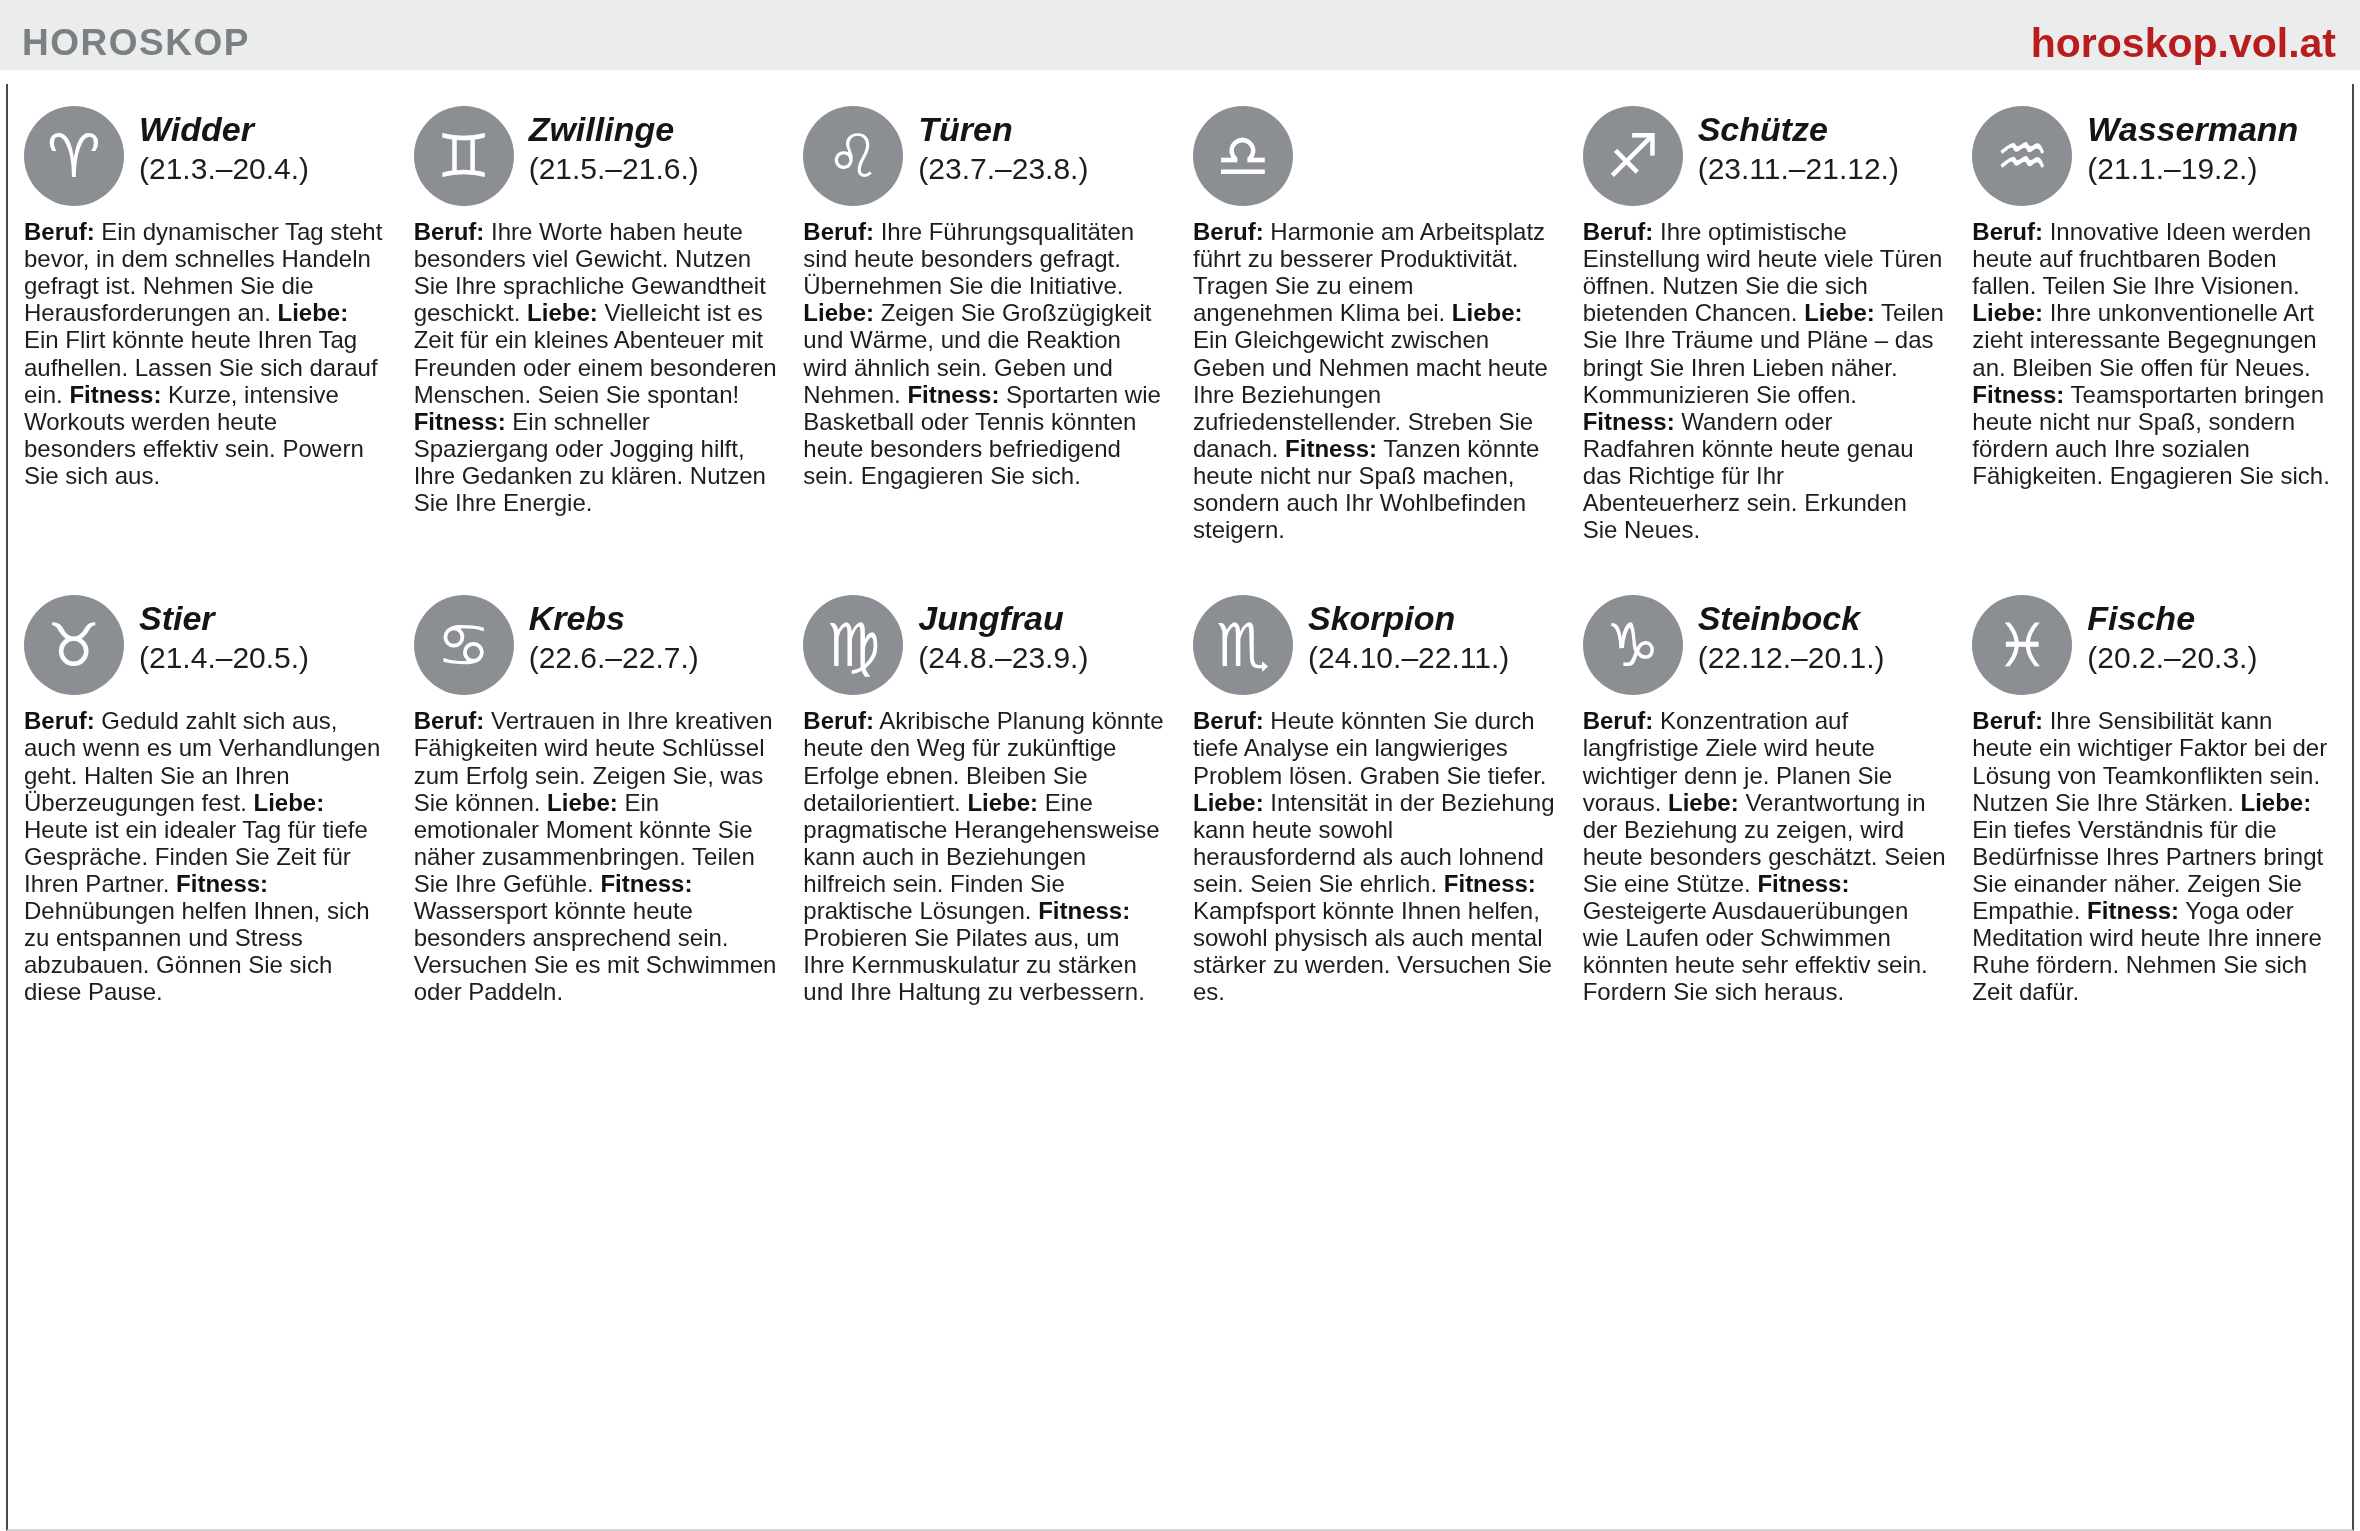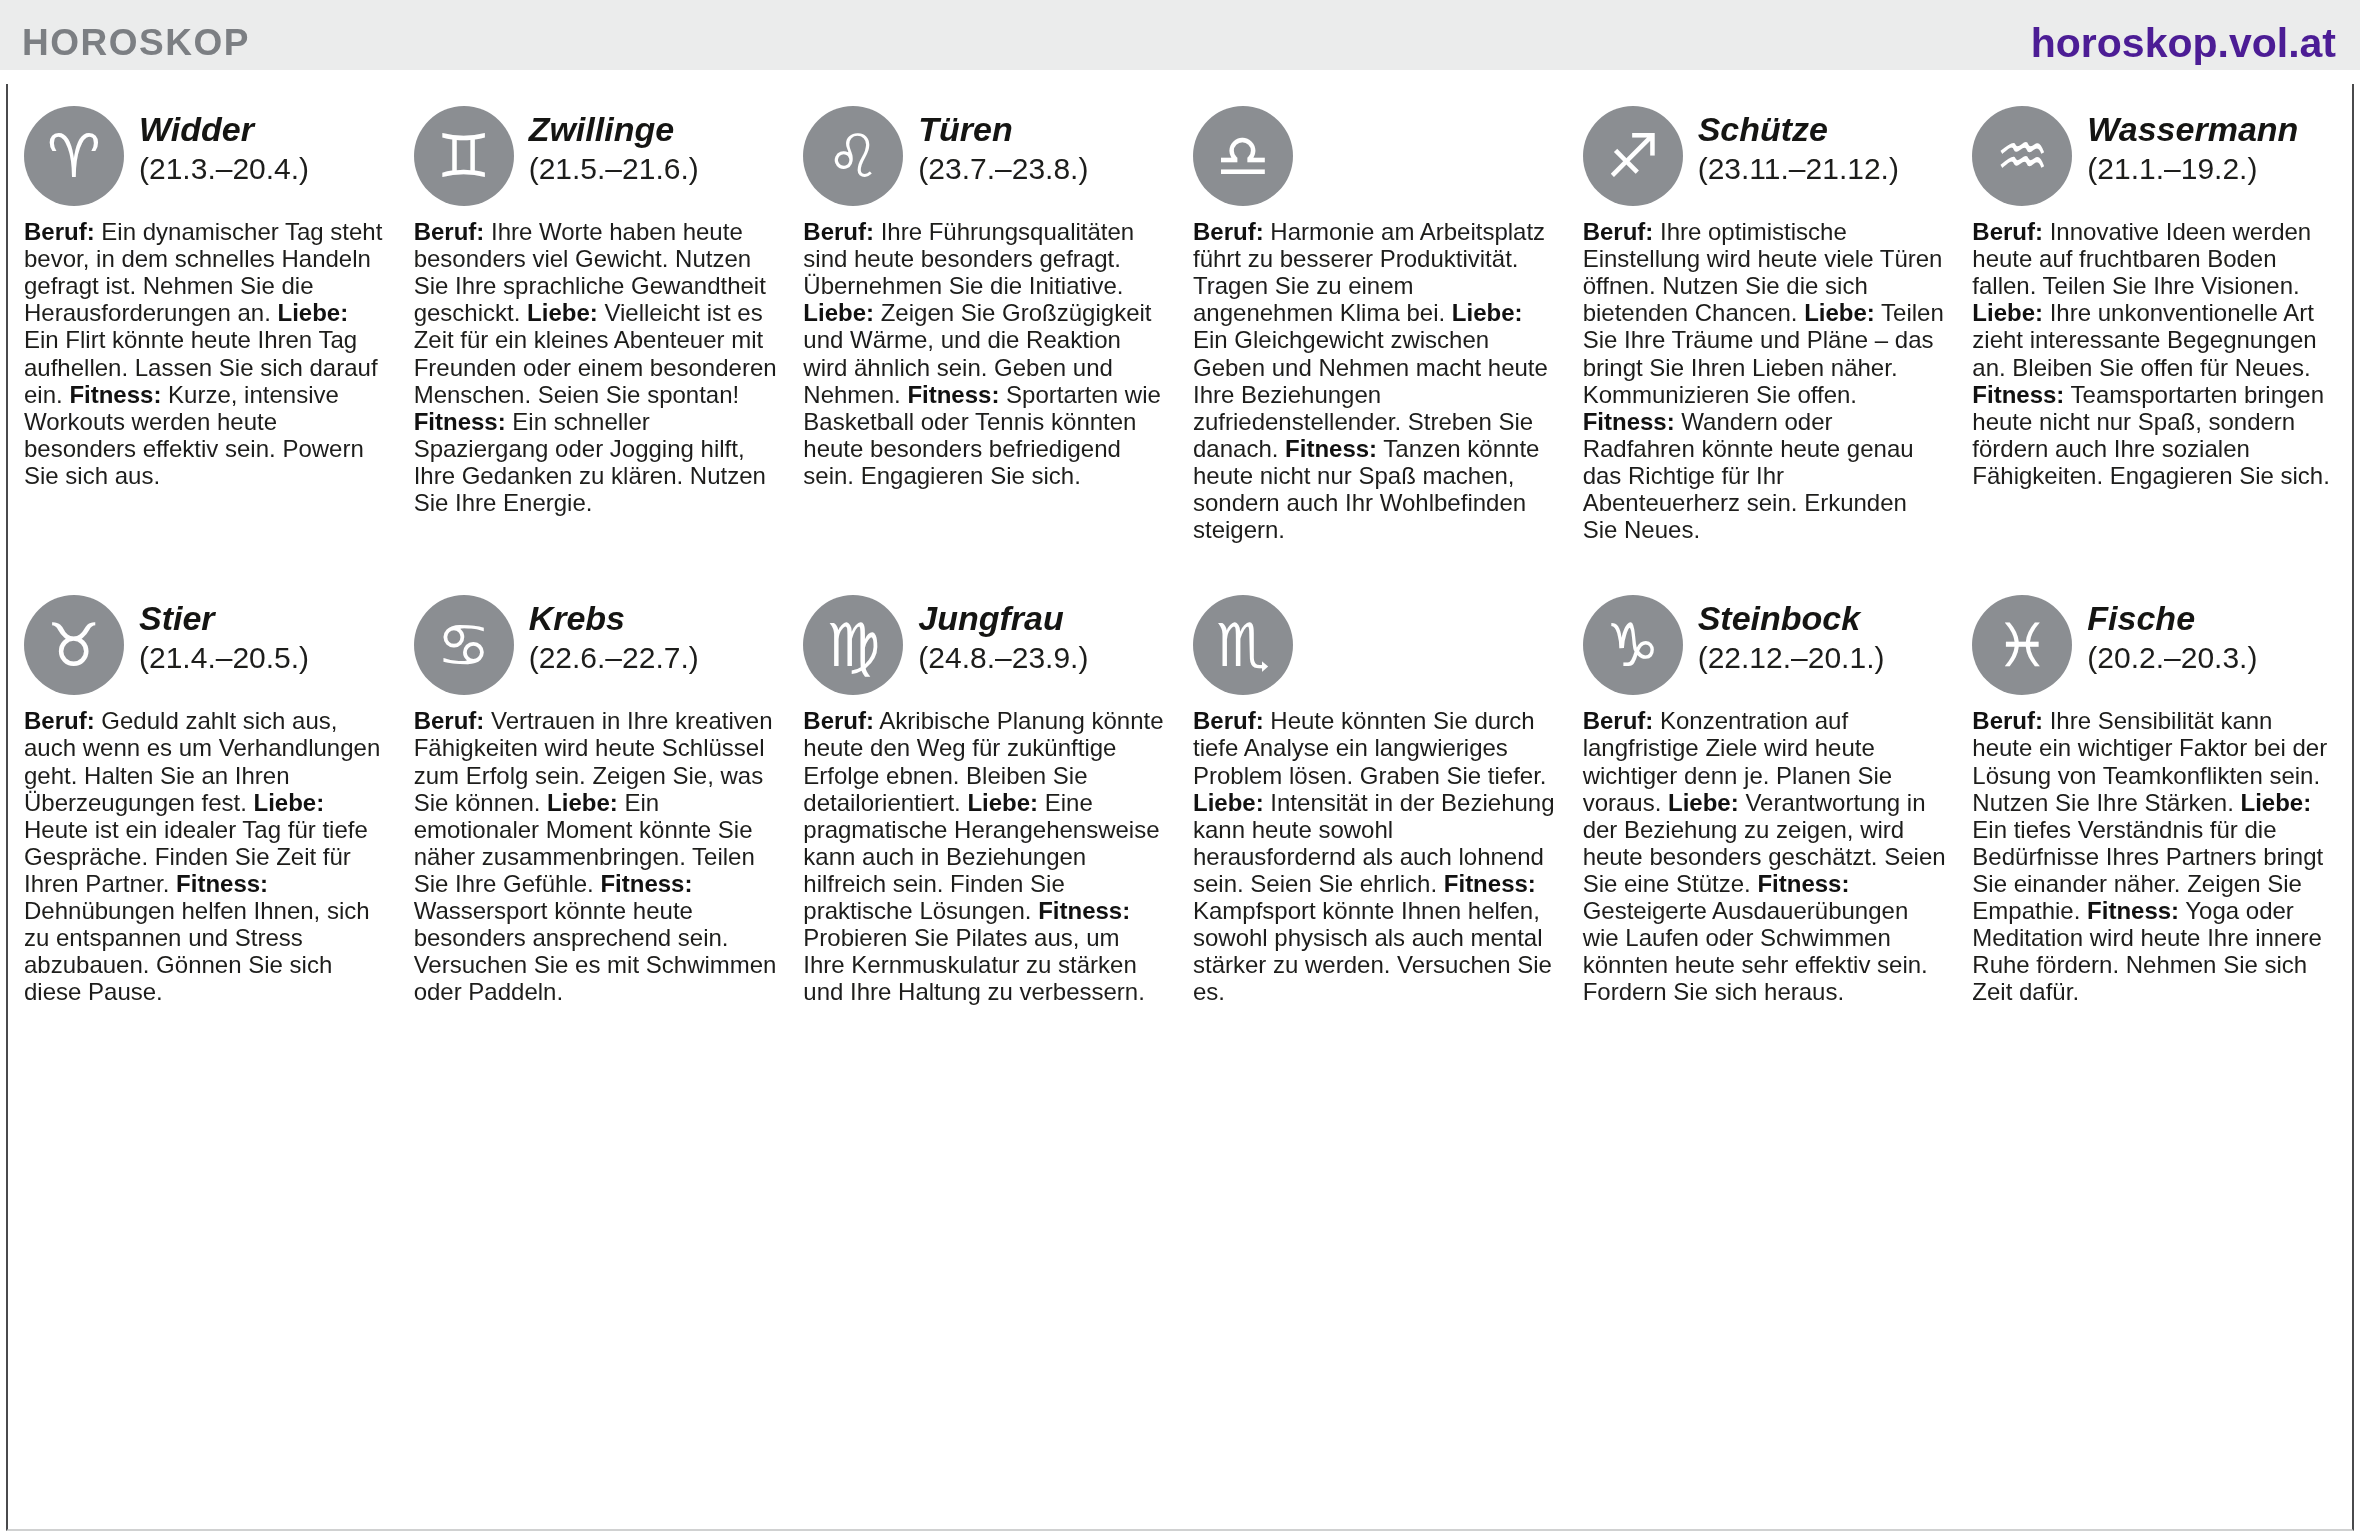--- a/index.html
+++ b/index.html
@@ -21,21 +21,21 @@
   }
   .topbar .kicker {
     font-size: 37px;
     font-weight: bold;
     letter-spacing: 1.5px;
     color: #7c7f83;
   }
   .topbar .site {
     font-size: 41px;
     font-weight: bold;
-    color: #4c1d95;
+    color: #b91c1c;
     text-decoration: none;
   }
   .frame {
     margin: 14px 6px 0 6px;
     height: 1447px;
     border-left: 2px solid #4a4a4c;
     border-right: 2px solid #4a4a4c;
     border-bottom: 2px solid #d0d1d1;
   }
   .grid {
@@ -189,20 +189,24 @@
         <div class="sign-name">Jungfrau</div>
         <div class="sign-dates">(24.8.–23.9.)</div>
       </div>
     </div>
     <p class="card-body"><b>Beruf:</b> <span>Akribische Planung könnte heute den Weg für zukünftige Erfolge ebnen. Bleiben Sie detailorientiert.</span> <b>Liebe:</b> <span>Eine pragmatische Herangehensweise kann auch in Beziehungen hilfreich sein. Finden Sie praktische Lösungen.</span> <b>Fitness:</b> <span>Probieren Sie Pilates aus, um Ihre Kernmuskulatur zu stärken und Ihre Haltung zu verbessern.</span></p>
   </section>
 
   <section class="card">
     <div class="card-head">
       <div class="zicon">♏</div>
+      <div class="head-text">
+        <div class="sign-name">Skorpion</div>
+        <div class="sign-dates">(24.10.–22.11.)</div>
+      </div>
     </div>
     <p class="card-body"><b>Beruf:</b> <span>Heute könnten Sie durch tiefe Analyse ein langwieriges Problem lösen. Graben Sie tiefer.</span> <b>Liebe:</b> <span>Intensität in der Beziehung kann heute sowohl herausfordernd als auch lohnend sein. Seien Sie ehrlich.</span> <b>Fitness:</b> <span>Kampfsport könnte Ihnen helfen, sowohl physisch als auch mental stärker zu werden. Versuchen Sie es.</span></p>
   </section>
 
   <section class="card">
     <div class="card-head">
       <div class="zicon">♑</div>
       <div class="head-text">
         <div class="sign-name">Steinbock</div>
         <div class="sign-dates">(22.12.–20.1.)</div>

